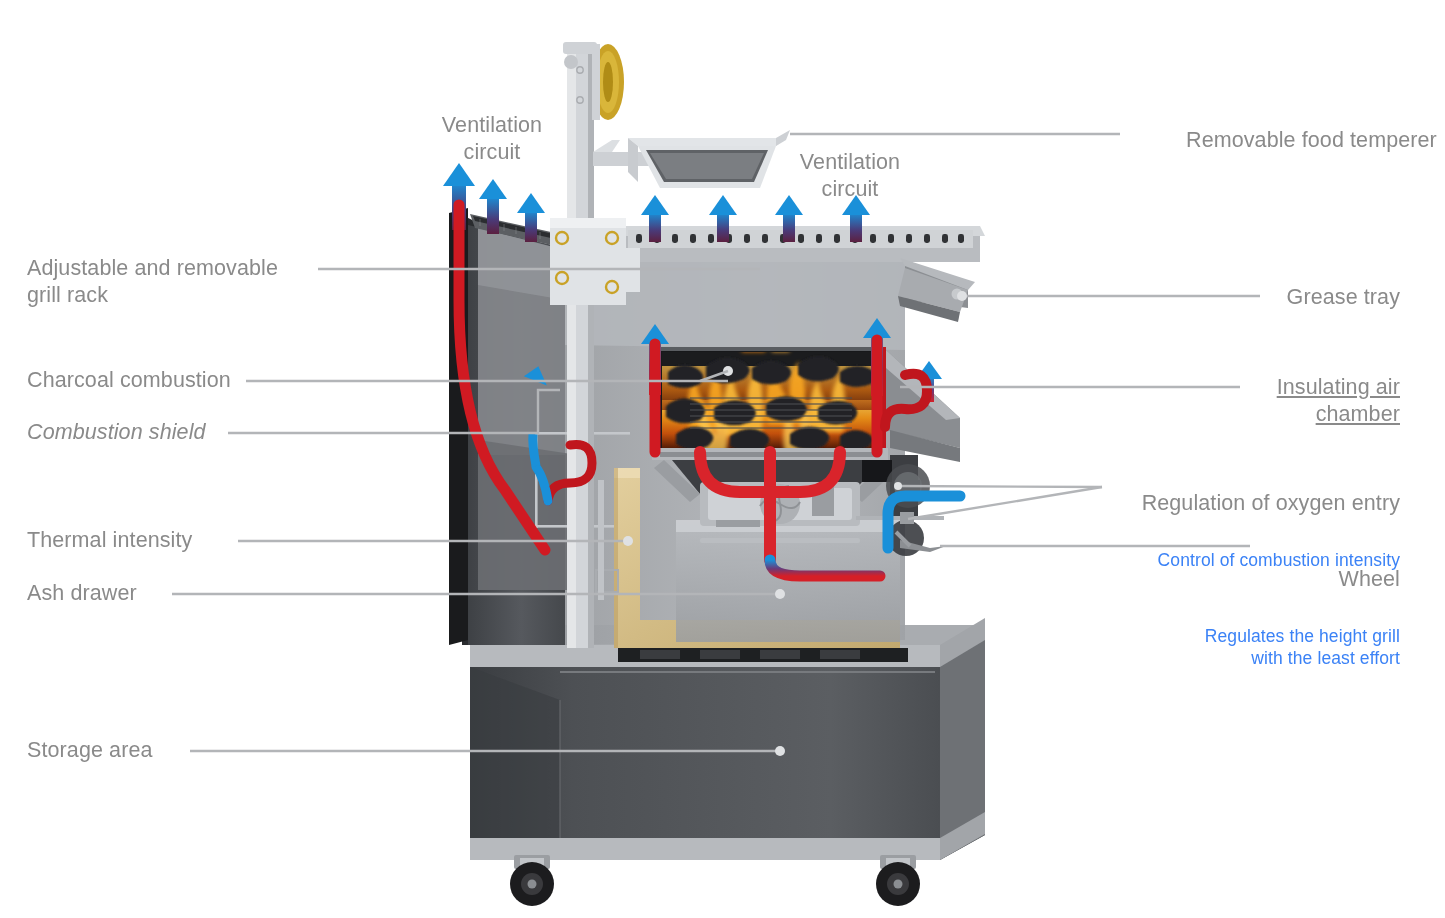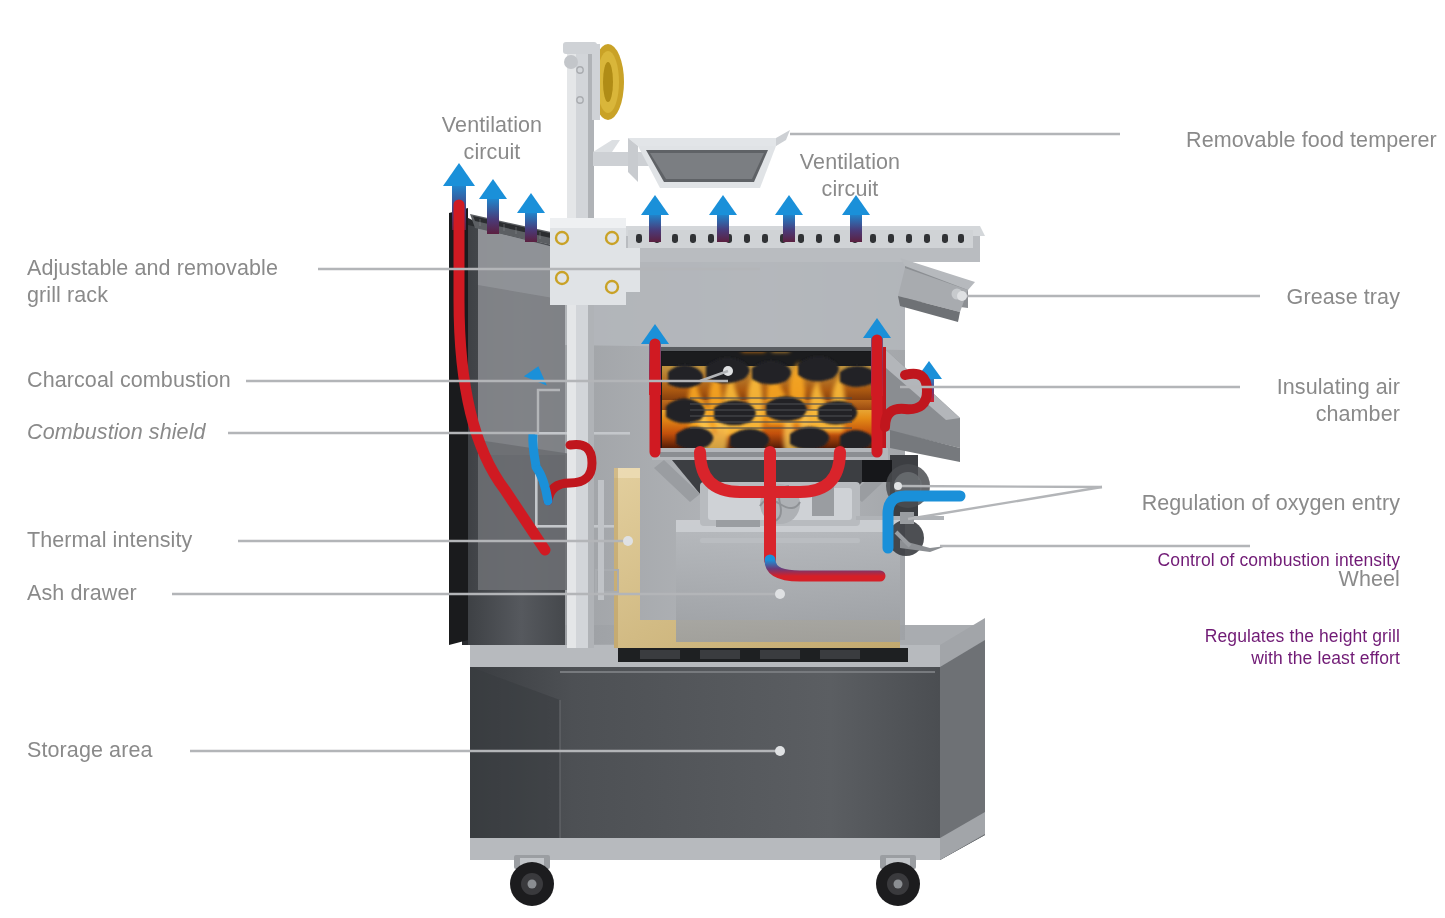--- a/index.html
+++ b/index.html
@@ -32,21 +32,21 @@
     font-size: 21.5px;
     line-height: 27px;
     font-weight: 400;
     letter-spacing: 0.1px;
     white-space: pre-line;
     pointer-events: none;
   }
   .label.sub {
     font-size: 17.5px;
     line-height: 22px;
-    color: #701a75;
+    color: #3b82f6;
   }
   .label.right {
     text-align: right;
   }
   .label.center {
     text-align: center;
   }
   .label-group {
     position: absolute;
   }
@@ -541,21 +541,21 @@
   <div class="label" style="left:27px; top:527px;">Thermal intensity</div>
 
   <div class="label" style="left:27px; top:580px;">Ash drawer</div>
 
   <div class="label" style="left:27px; top:737px;">Storage area</div>
 
   <div class="label" style="left:1186px; top:127px;">Removable food temperer</div>
 
   <div class="label right" style="right:45px; top:284px; width:300px;">Grease tray</div>
 
-  <div class="label right" style="right:45px; top:374px; width:300px;">Insulating air
+  <div class="label right" style="right:45px; top:374px; width:300px;text-decoration:underline;">Insulating air
 chamber</div>
 
   <div class="label-group" style="right:45px; top:458px; width:320px;">
     <div class="label right">Regulation of oxygen entry</div>
     <div class="label sub right">Control of combustion intensity</div>
   </div>
 
   <div class="label-group" style="right:45px; top:534px; width:320px;">
     <div class="label right">Wheel</div>
     <div class="label sub right">Regulates the height grill

